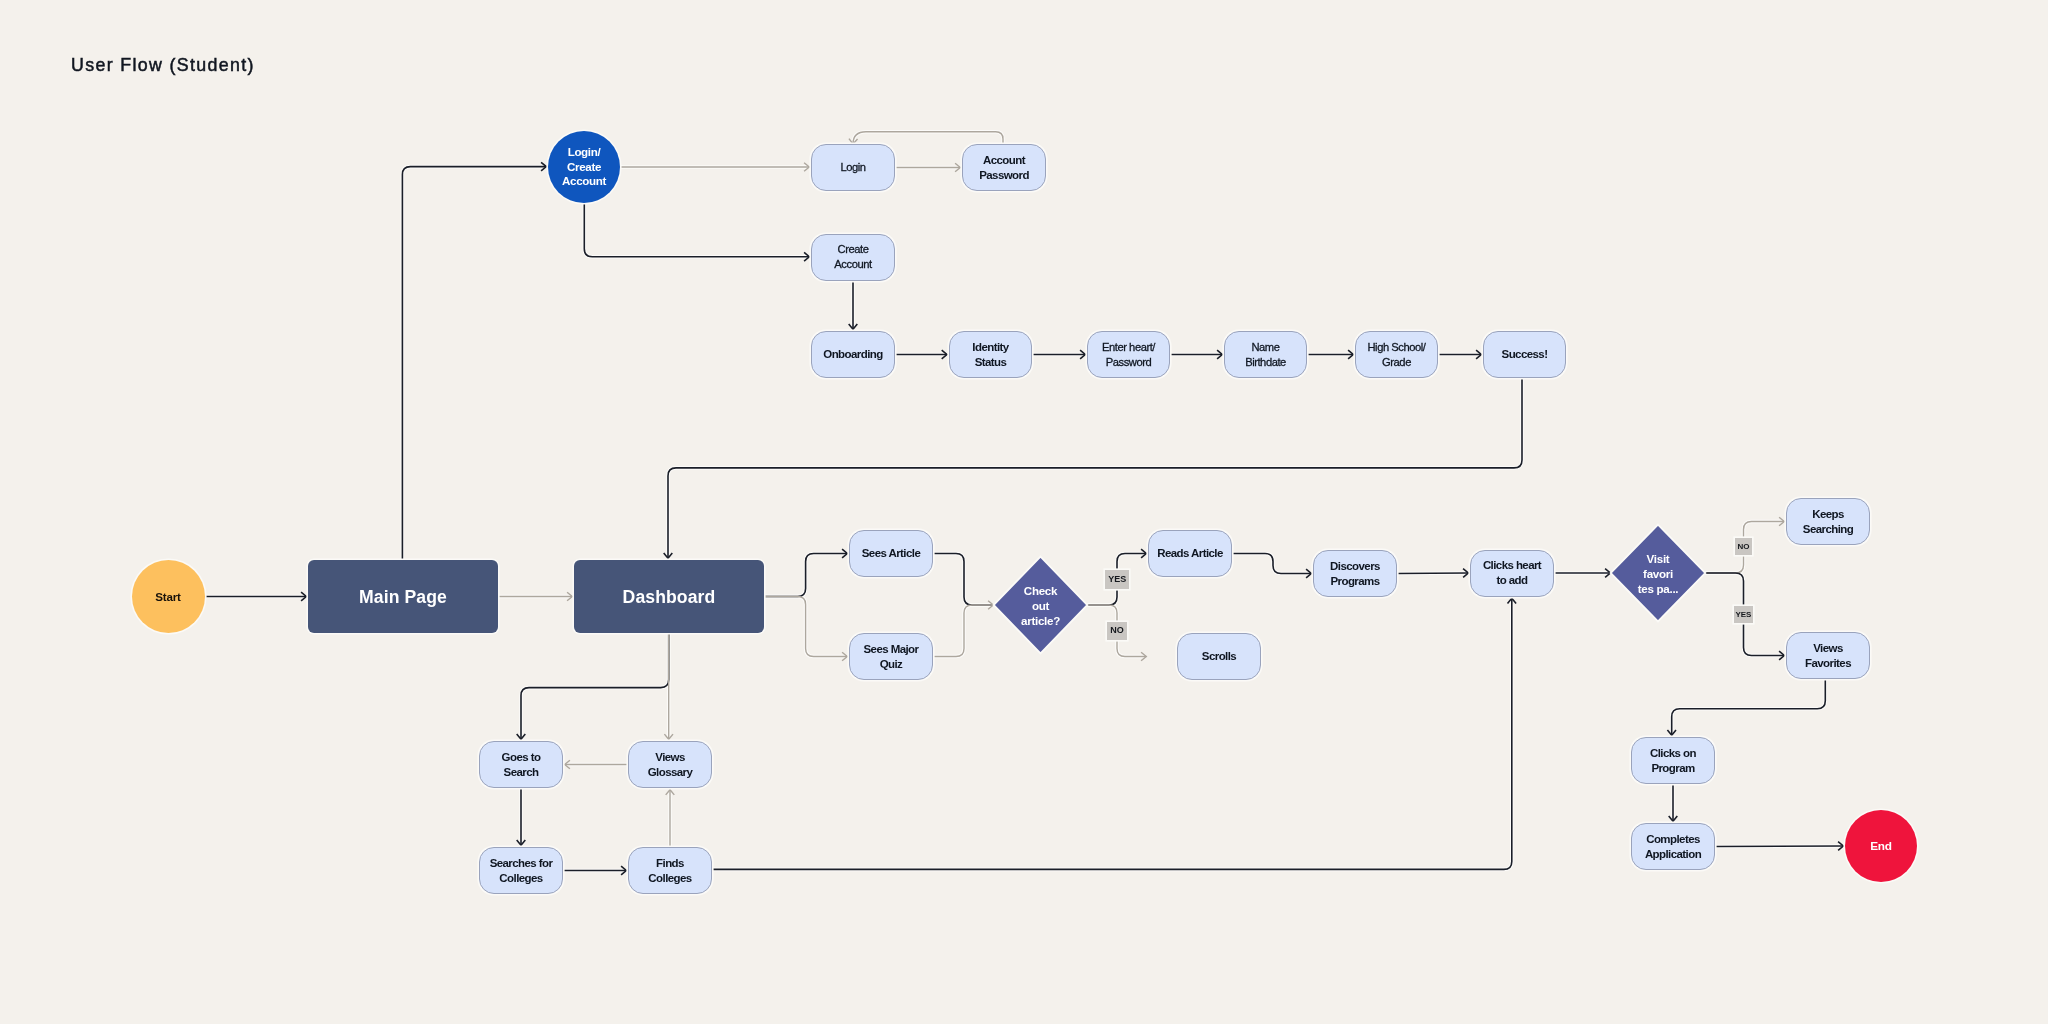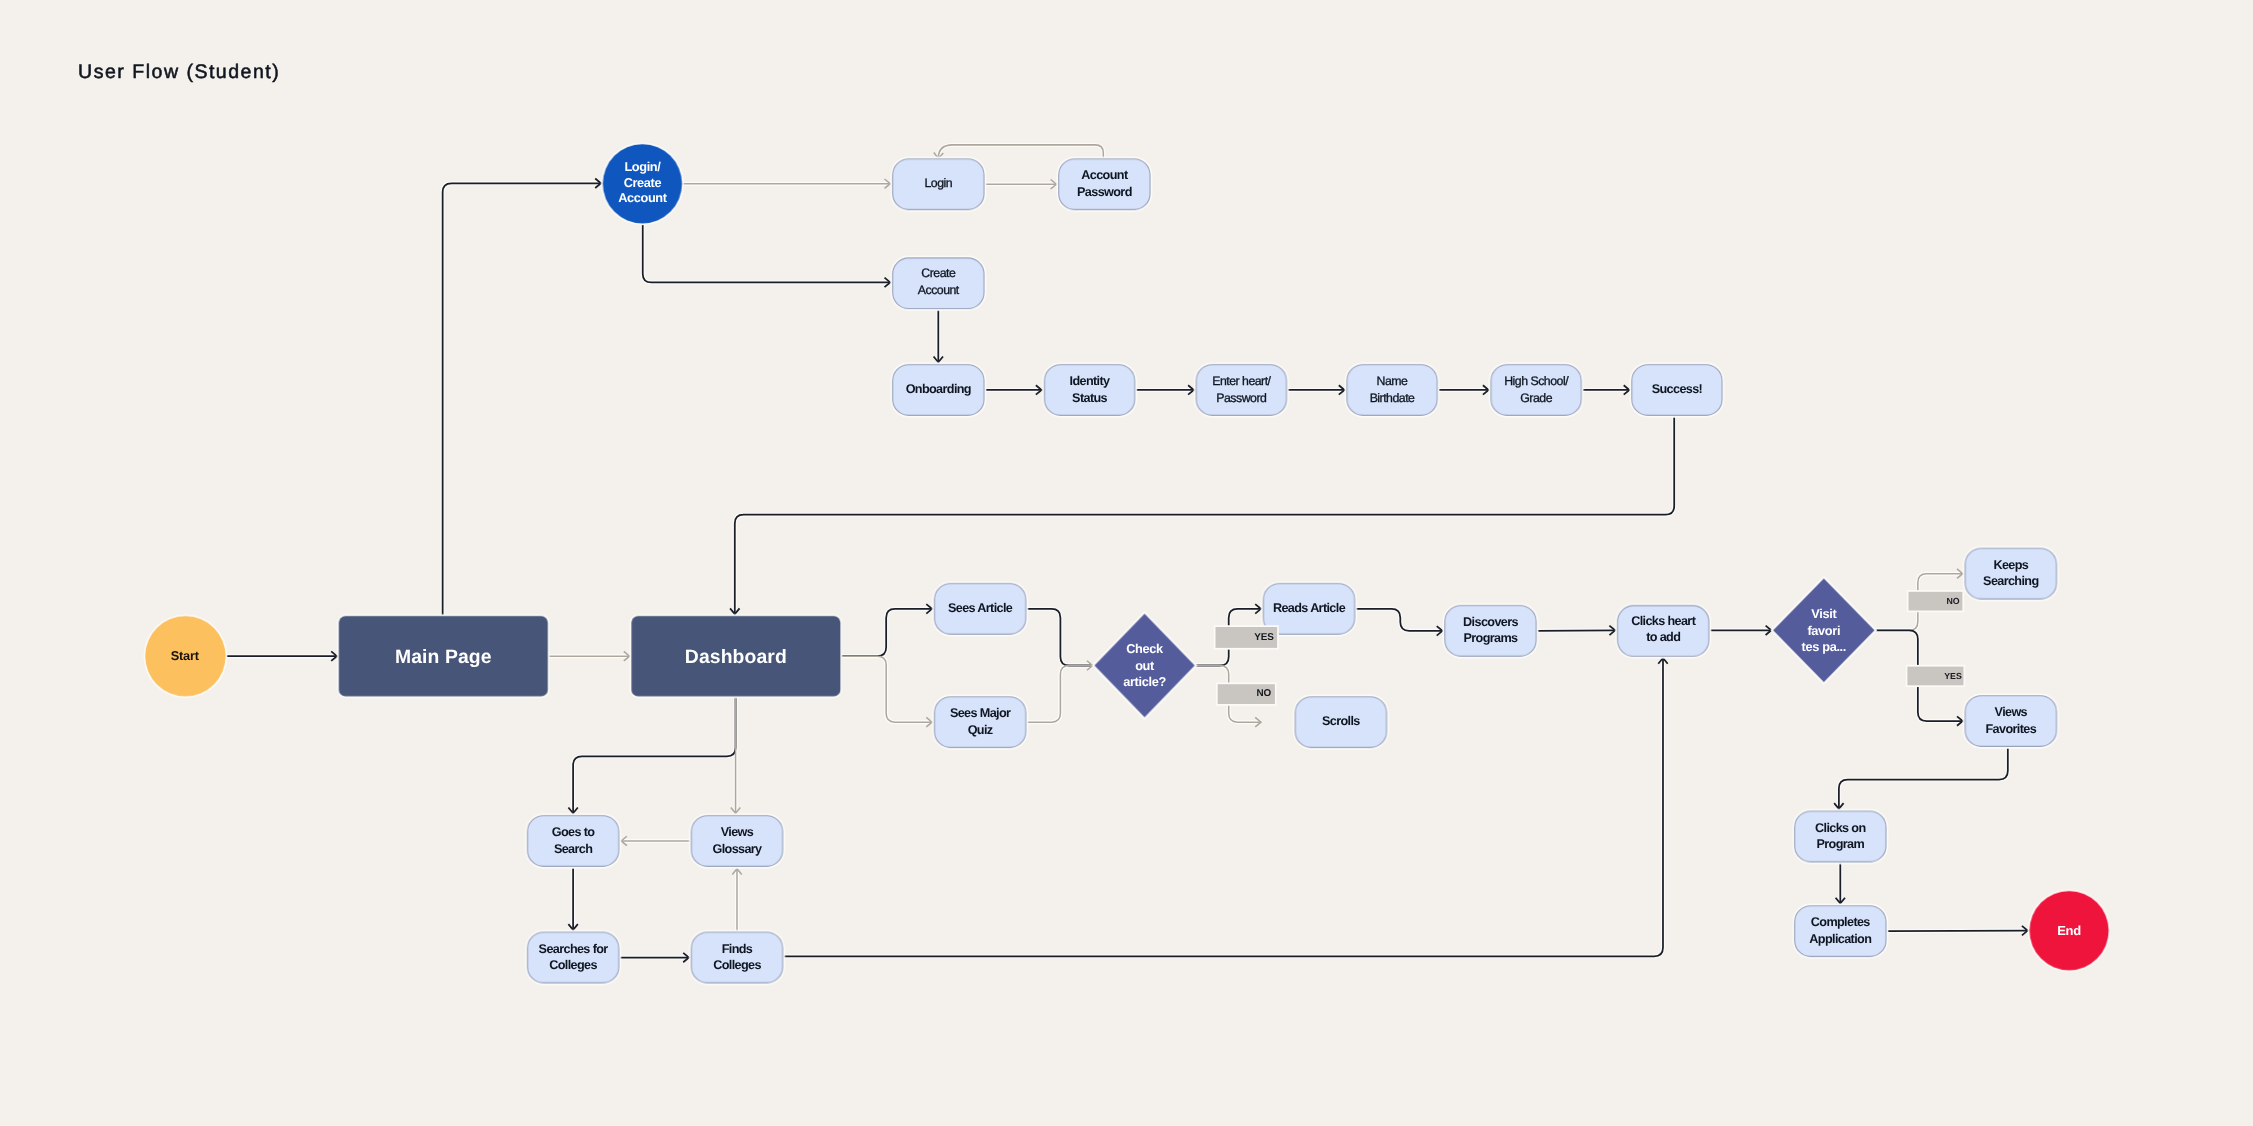--- a/index.html
+++ b/index.html
@@ -34,21 +34,21 @@
          font-weight:700;letter-spacing:-0.2px;box-shadow:0 0 0 1.6px #FBFAF7;}
   .n-entry{background:#0F56BE;border-radius:50%;color:#FFFFFF;
            font-size:11.6px;line-height:14.6px;font-weight:700;letter-spacing:-0.35px;
            box-shadow:0 0 0 1.6px #FBFAF7;}
   .n-decision{background:transparent;}
   .dia-bg{position:absolute;left:-3px;top:-3px;width:calc(100% + 6px);height:calc(100% + 6px);}
   .dia-lbl{position:relative;color:#FFFFFF;font-size:11.6px;line-height:15px;
            font-weight:700;text-align:center;white-space:pre-line;letter-spacing:-0.3px;}
   .badge{position:absolute;background:#C9C6C2;color:#15181D;
          font-weight:700;display:flex;align-items:center;justify-content:center;
-         letter-spacing:0px;line-height:1;box-shadow:0 0 0 1.6px #FBFAF7;padding-left:32px;}
+         letter-spacing:0px;line-height:1;box-shadow:0 0 0 1.6px #FBFAF7;}
 </style>
 </head>
 <body>
 
 <div id="canvas">
   <div class="page-title">User Flow (Student)</div>
   <svg id="edges" viewBox="0 0 2048 1024">
     <g id="halos">
 
 <path class="halo" d="M 204.5 596.5 L 306.30 596.50"></path>    

